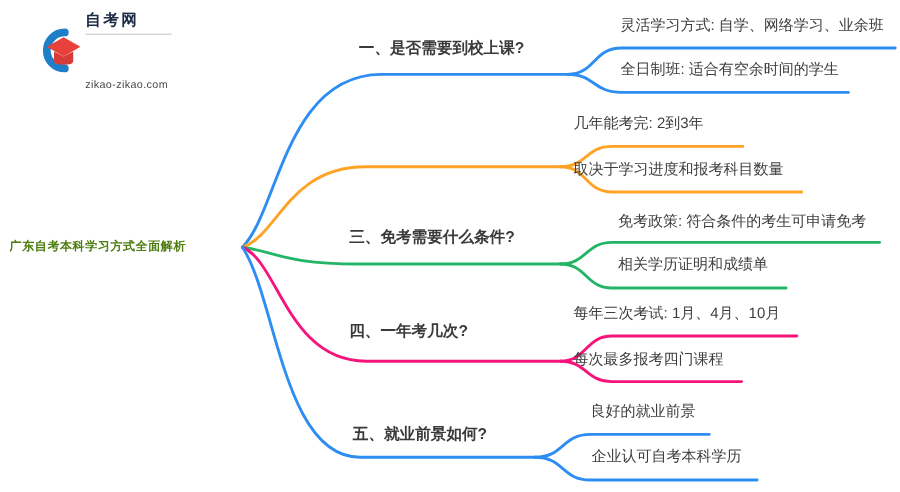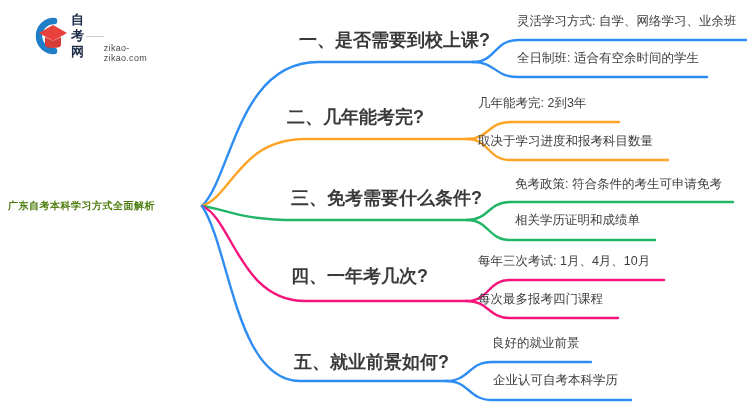--- a/index.html
+++ b/index.html
@@ -8,29 +8,29 @@
     font-family:"Liberation Sans","DejaVu Sans",sans-serif;
   }
   .links{position:absolute;left:0;top:0;width:750px;height:410px;}
   .links path{fill:none;stroke-width:2.4;stroke-linecap:round;}
   .topic{
     position:absolute;left:8px;top:196px;width:190px;
     font-size:10px;font-weight:bold;color:#4d7c0f;line-height:20px;
     white-space:nowrap;letter-spacing:0.5px;
   }
   .branch-label{
-    position:absolute;font-size:18px;font-weight:600;color:#3a3a3a;
+    position:absolute;font-size:13px;font-weight:600;color:#3a3a3a;
     line-height:18px;white-space:nowrap;
   }
   .leaf-label{
     position:absolute;font-size:12.5px;font-weight:500;color:#3d3d3d;
     line-height:17px;white-space:nowrap;
   }
   .logo{position:absolute;left:27px;top:9px;display:flex;align-items:center;}
-  .logo-text{margin-left:4px;width:76px;display:flex;flex-direction:row;align-items:center;}
+  .logo-text{margin-left:4px;width:76px;display:flex;flex-direction:column;align-items:flex-start;}
   .logo-title{font-size:13px;font-weight:bold;color:#1c2b46;letter-spacing:2px;line-height:16px;}
   .logo-divider{width:72px;height:1px;background:#c9ced6;margin:3px 0 2px 0;}
   .logo-domain{font-size:9px;color:#4a4a4a;letter-spacing:0.3px;line-height:10px;margin-top:34px;}
 </style>
 </head>
 <body>
 
 <div class="canvas">
 
   <svg class="links" viewBox="0 0 750 410">
@@ -65,21 +65,20 @@
     <div class="logo-text">
       <div class="logo-title">自考网</div>
       <div class="logo-divider"></div>
       <div class="logo-domain">zikao-zikao.com</div>
     </div>
   </div>
 
   <div class="topic">广东自考本科学习方式全面解析</div>
 
   <div class="branch-label" style="left:299px;top:31px">一、是否需要到校上课?</div>
-  <div class="branch-label" style="left:287px;top:108px">二、几年能考完?</div>
   <div class="branch-label" style="left:291px;top:189px">三、免考需要什么条件?</div>
   <div class="branch-label" style="left:291px;top:267px">四、一年考几次?</div>
   <div class="branch-label" style="left:294px;top:353px">五、就业前景如何?</div>
 
   <div class="leaf-label" style="left:517px;top:50px">全日制班: 适合有空余时间的学生</div>
   <div class="leaf-label" style="left:517px;top:13px">灵活学习方式: 自学、网络学习、业余班</div>
   <div class="leaf-label" style="left:478px;top:95px">几年能考完: 2到3年</div>
   <div class="leaf-label" style="left:478px;top:133px">取决于学习进度和报考科目数量</div>
   <div class="leaf-label" style="left:515px;top:176px">免考政策: 符合条件的考生可申请免考</div>
   <div class="leaf-label" style="left:515px;top:212px">相关学历证明和成绩单</div>

